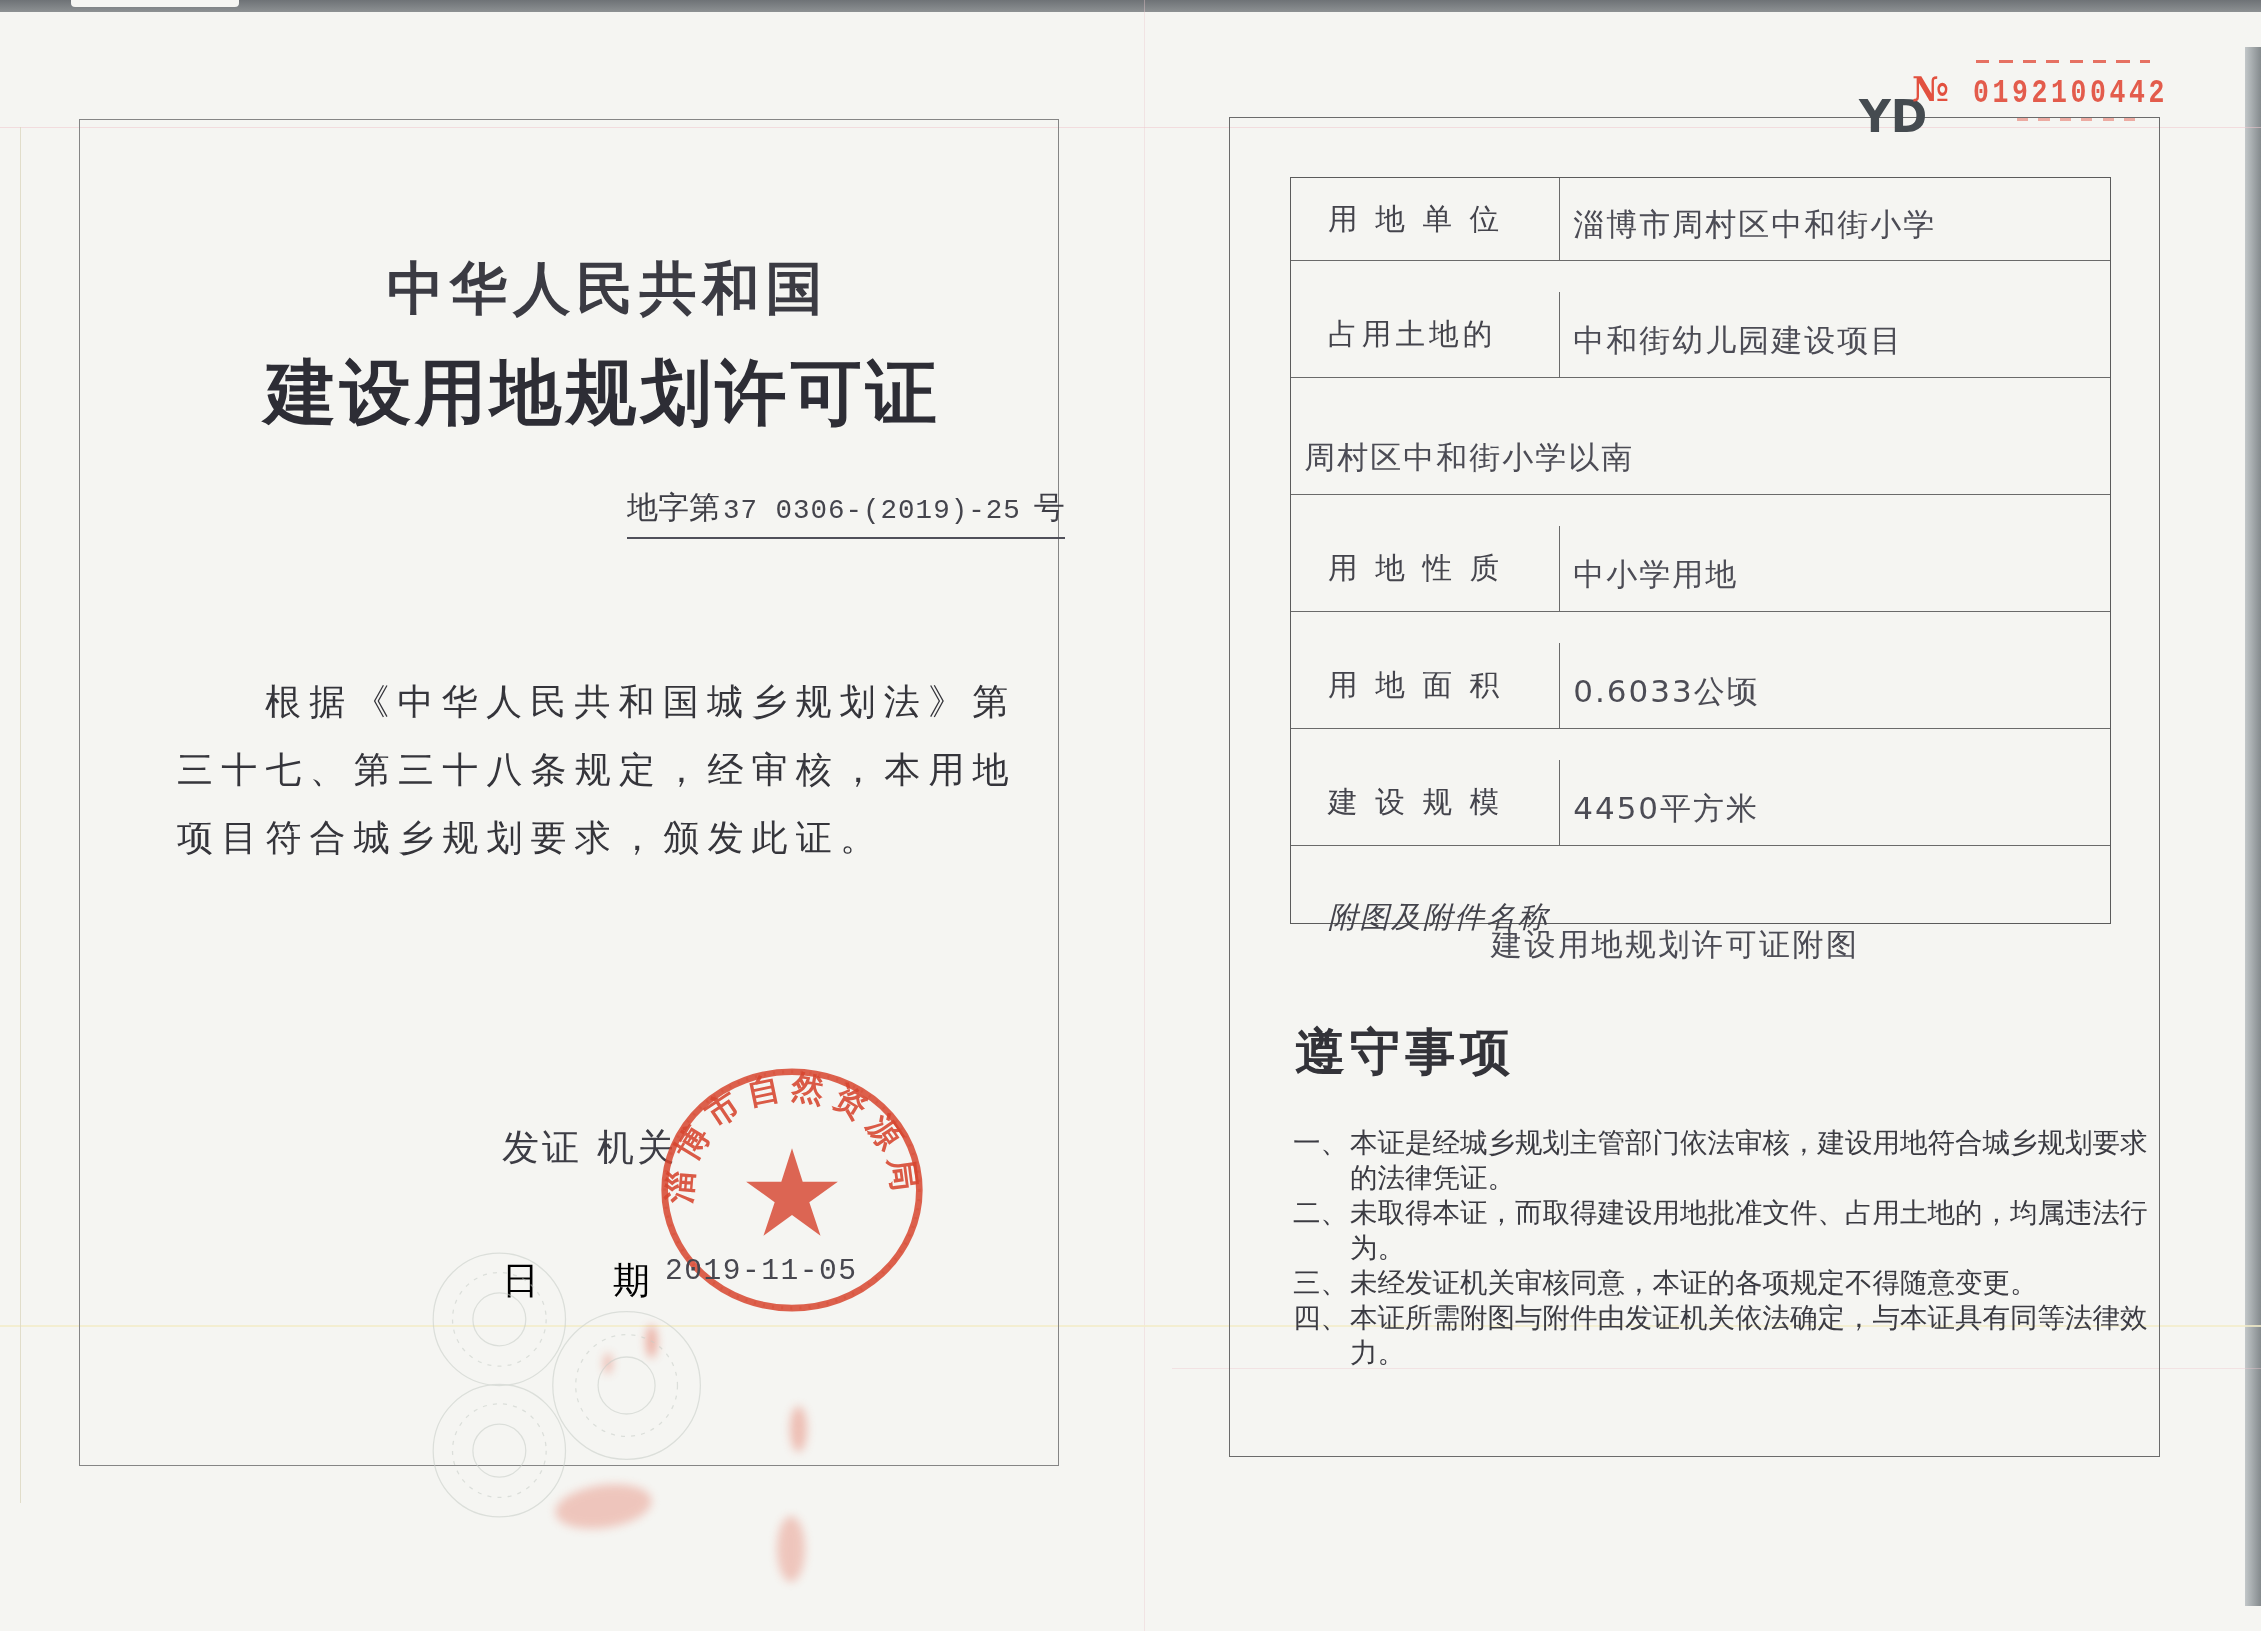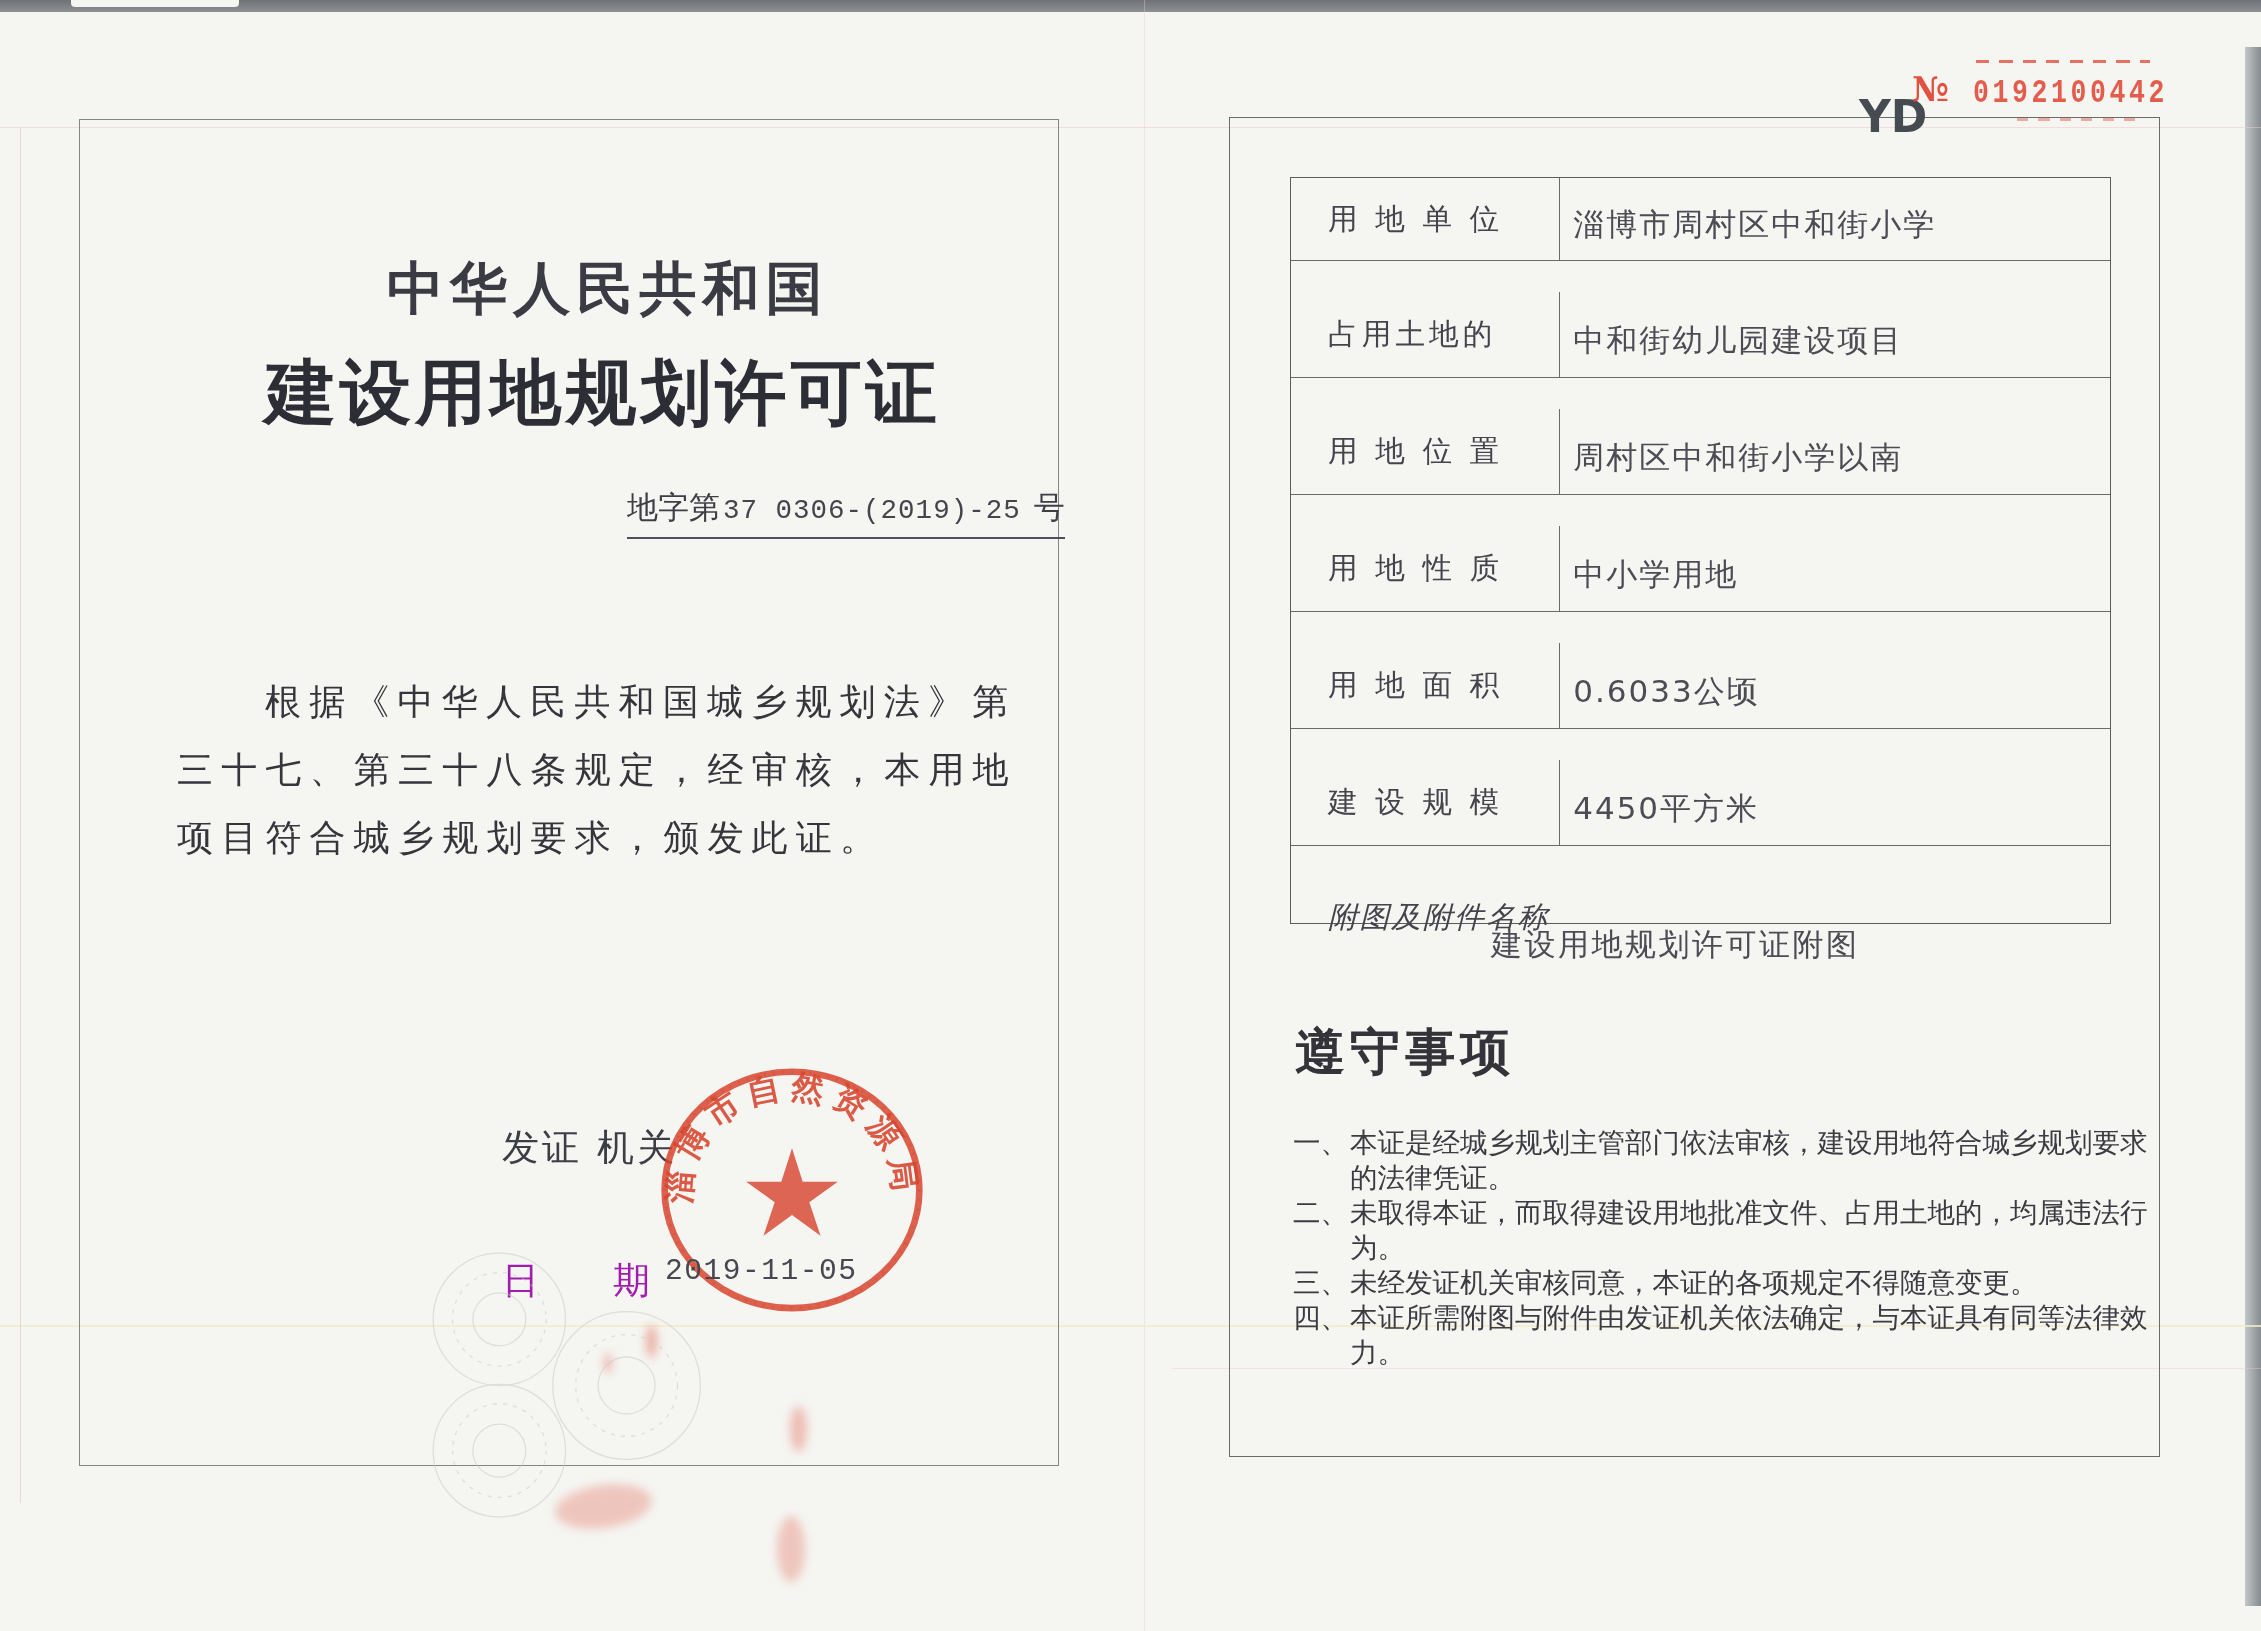--- a/index.html
+++ b/index.html
@@ -22,21 +22,21 @@
                  letter-spacing:6.1px;color:#3b3b43;white-space:nowrap;}
   .main-title{left:265px;top:346px;font-family:"DejaVu Serif",serif;font-size:71px;font-weight:700;
               letter-spacing:4.1px;color:#2d2d35;white-space:nowrap;}
   .doc-number{left:627px;top:470px;border-bottom:2px solid #50505a;padding-bottom:8.2px;white-space:nowrap;margin-top:17px;}
   .doc-number .pfx,.doc-number .sfx{font-family:"DejaVu Serif",serif;font-size:31px;color:#3e3e46;}
   .doc-number .code{font-family:"Liberation Mono",monospace;font-size:27.5px;color:#44444c;letter-spacing:1px;margin-left:3.1px;}
   .doc-number .sfx{margin-left:13.2px;}
   .body-par{left:177px;top:668px;width:866px;font-size:36px;font-weight:500;letter-spacing:8.2px;
             line-height:68px;text-indent:88px;color:#35353b;}
   .issuer-label{left:502px;top:1123px;font-size:37px;letter-spacing:3.1px;color:#3d3d45;white-space:nowrap;}
-  .date-label{left:502px;top:1256px;font-size:37px;color:#a21caf;white-space:nowrap;}
+  .date-label{left:502px;top:1256px;font-size:37px;color:#000000;white-space:nowrap;}
   .date-value{left:665px;top:1254px;font-family:"Liberation Mono",monospace;font-size:29.6px;letter-spacing:1.5px;
               color:#47474f;white-space:nowrap;z-index:6;}
   .stamp{left:656px;top:1065px;z-index:5;}
   .guilloche{left:423px;top:1243px;z-index:1;opacity:.55;}
   .smudge{background:#e05a42;border-radius:50%;filter:blur(4.6px);}
 
   
   .right-frame{left:1229px;top:117px;width:931px;height:1340px;border:1.5px solid #6b6b6b;box-sizing:border-box;}
   .serial-yd{left:1859px;top:91px;font-size:44px;font-weight:700;color:#454b50;letter-spacing:0;}
   .serial-no{left:1912px;top:69px;font-family:"DejaVu Serif",serif;font-size:34px;font-weight:700;color:#e2503f;}
@@ -133,21 +133,20 @@
   <div class="abs info-table">
     <div class="t-row">
       <div class="t-label">用 地 单 位</div>
       <div class="t-value">淄博市周村区中和街小学</div>
     </div>
     <div class="t-row">
       <div class="t-label">占用土地的</div>
       <div class="t-value">中和街幼儿园建设项目</div>
     </div>
     <div class="t-row">
-      <div class="t-label">用 地 位 置</div>
       <div class="t-value">周村区中和街小学以南</div>
     </div>
     <div class="t-row">
       <div class="t-label">用 地 性 质</div>
       <div class="t-value">中小学用地</div>
     </div>
     <div class="t-row">
       <div class="t-label">用 地 面 积</div>
       <div class="t-value">0.6033公顷</div>
     </div>

